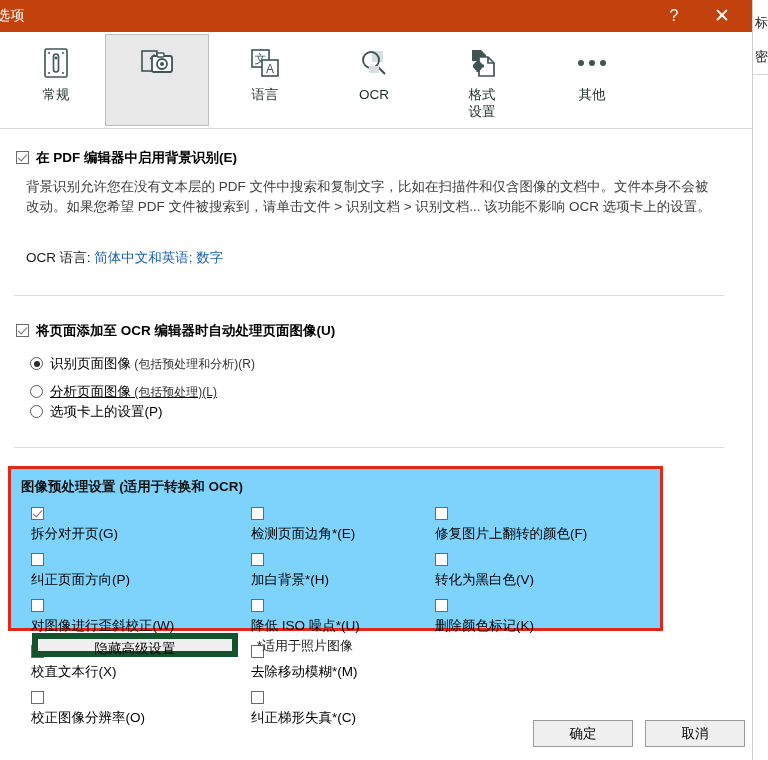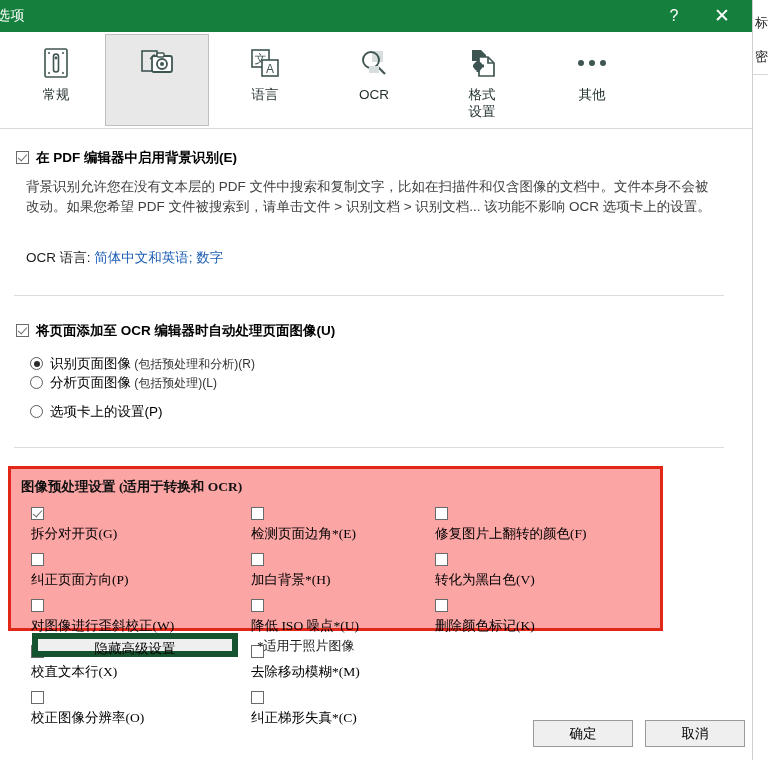--- a/index.html
+++ b/index.html
@@ -65,21 +65,21 @@
     overflow: hidden;
   }
 
   
   #titlebar {
     position: absolute;
     left: 0;
     top: 0;
     width: 752px;
     height: 32px;
-    background: #15803d;
+    background: #c2410c;
     color: #ffffff;
   }
   #titlebar .title-text {
     position: absolute;
     left: -4px;
     top: 7px;
     font-size: 14px;
     color: #ffffff;
     letter-spacing: 0.5px;
     white-space: nowrap;
@@ -269,36 +269,35 @@
   }
   #autoproc-row .lbl { font-weight: bold; font-size: 13.5px; }
 
   .radio-row {
     position: absolute;
     left: 30px;
     font-size: 13.5px;
   }
   .radio-row .lbl .sub { font-size: 12px; color: #333; }
   #radio-0 { top: 228px; }
-  #radio-1 { top: 247px; }
+  #radio-1 { top: 256px; text-decoration: underline; }
   #radio-2 { top: 276px; }
 
   #rule-2 { top: 318px; }
 
   
   #preproc-group {
     position: absolute;
     left: 8px;
     top: 337px;
     width: 655px;
     height: 165px;
     border: 3px solid #e22718;
     box-sizing: border-box;
-    background: #fca5a5;
-    font-family: Liberation Serif, serif;
+    background: #7dd3fc;
   }
   #preproc-title {
     position: absolute;
     left: 10px;
     top: 9px;
     font-weight: bold;
     font-size: 13.5px;
     color: #111;
   }
   .cb-col { position: absolute; }

